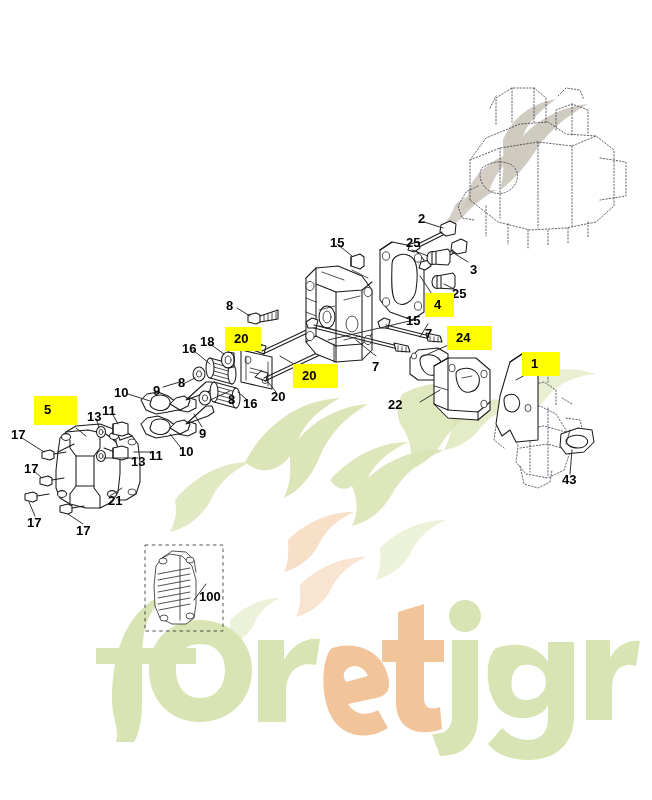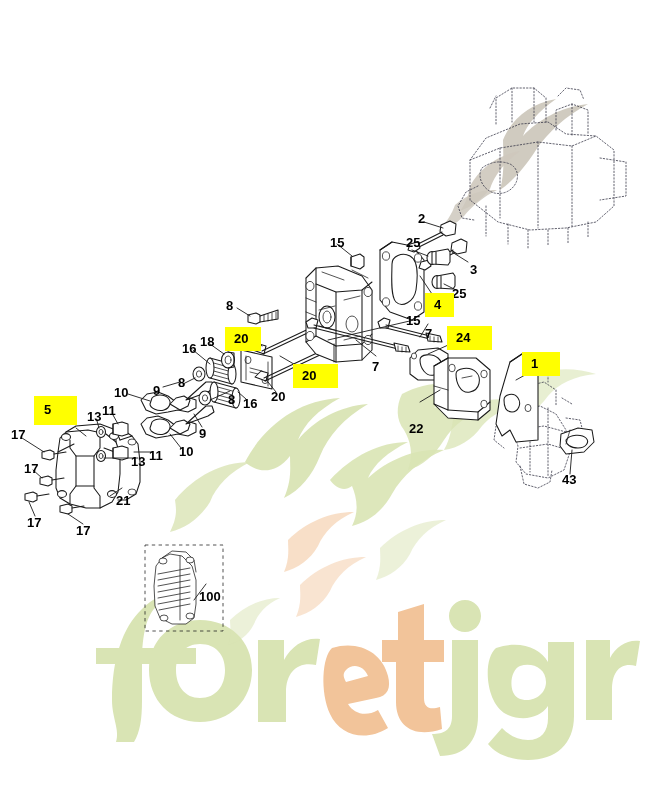--- a/index.html
+++ b/index.html
@@ -486,22 +486,22 @@
     <span class="callout-num" style="left:330px; top:236px;">15</span>
     <span class="callout-num" style="left:406px; top:314px;">15</span>
     <span class="callout-num" style="left:182px; top:342px;">16</span>
     <span class="callout-num" style="left:243px; top:397px;">16</span>
     <span class="callout-num" style="left:11px; top:428px;">17</span>
     <span class="callout-num" style="left:24px; top:462px;">17</span>
     <span class="callout-num" style="left:27px; top:516px;">17</span>
     <span class="callout-num" style="left:76px; top:524px;">17</span>
     <span class="callout-num" style="left:200px; top:335px;">18</span>
     <span class="callout-num" style="left:271px; top:390px;">20</span>
-    <span class="callout-num" style="left:116px; top:494px;">21</span>
-    <span class="callout-num" style="left:409px; top:398px;margin-top:24px;">22</span>
+    <span class="callout-num" style="left:108px; top:494px;">21</span>
+    <span class="callout-num" style="left:388px; top:398px;">22</span>
     <span class="callout-num" style="left:562px; top:473px;">43</span>
     <span class="callout-num" style="left:406px; top:236px;">25</span>
     <span class="callout-num" style="left:452px; top:287px;">25</span>
     <span class="callout-num" style="left:199px; top:590px;">100</span>
 
     <span class="callout-num hl wide" style="left:522px; top:352px;">1</span>
     <span class="callout-num hl" style="left:425px; top:293px;">4</span>
     <span class="callout-num hl tall" style="left:34px; top:396px;">5</span>
     <span class="callout-num hl" style="left:225px; top:327px;">20</span>
     <span class="callout-num hl wide" style="left:293px; top:364px;">20</span>

